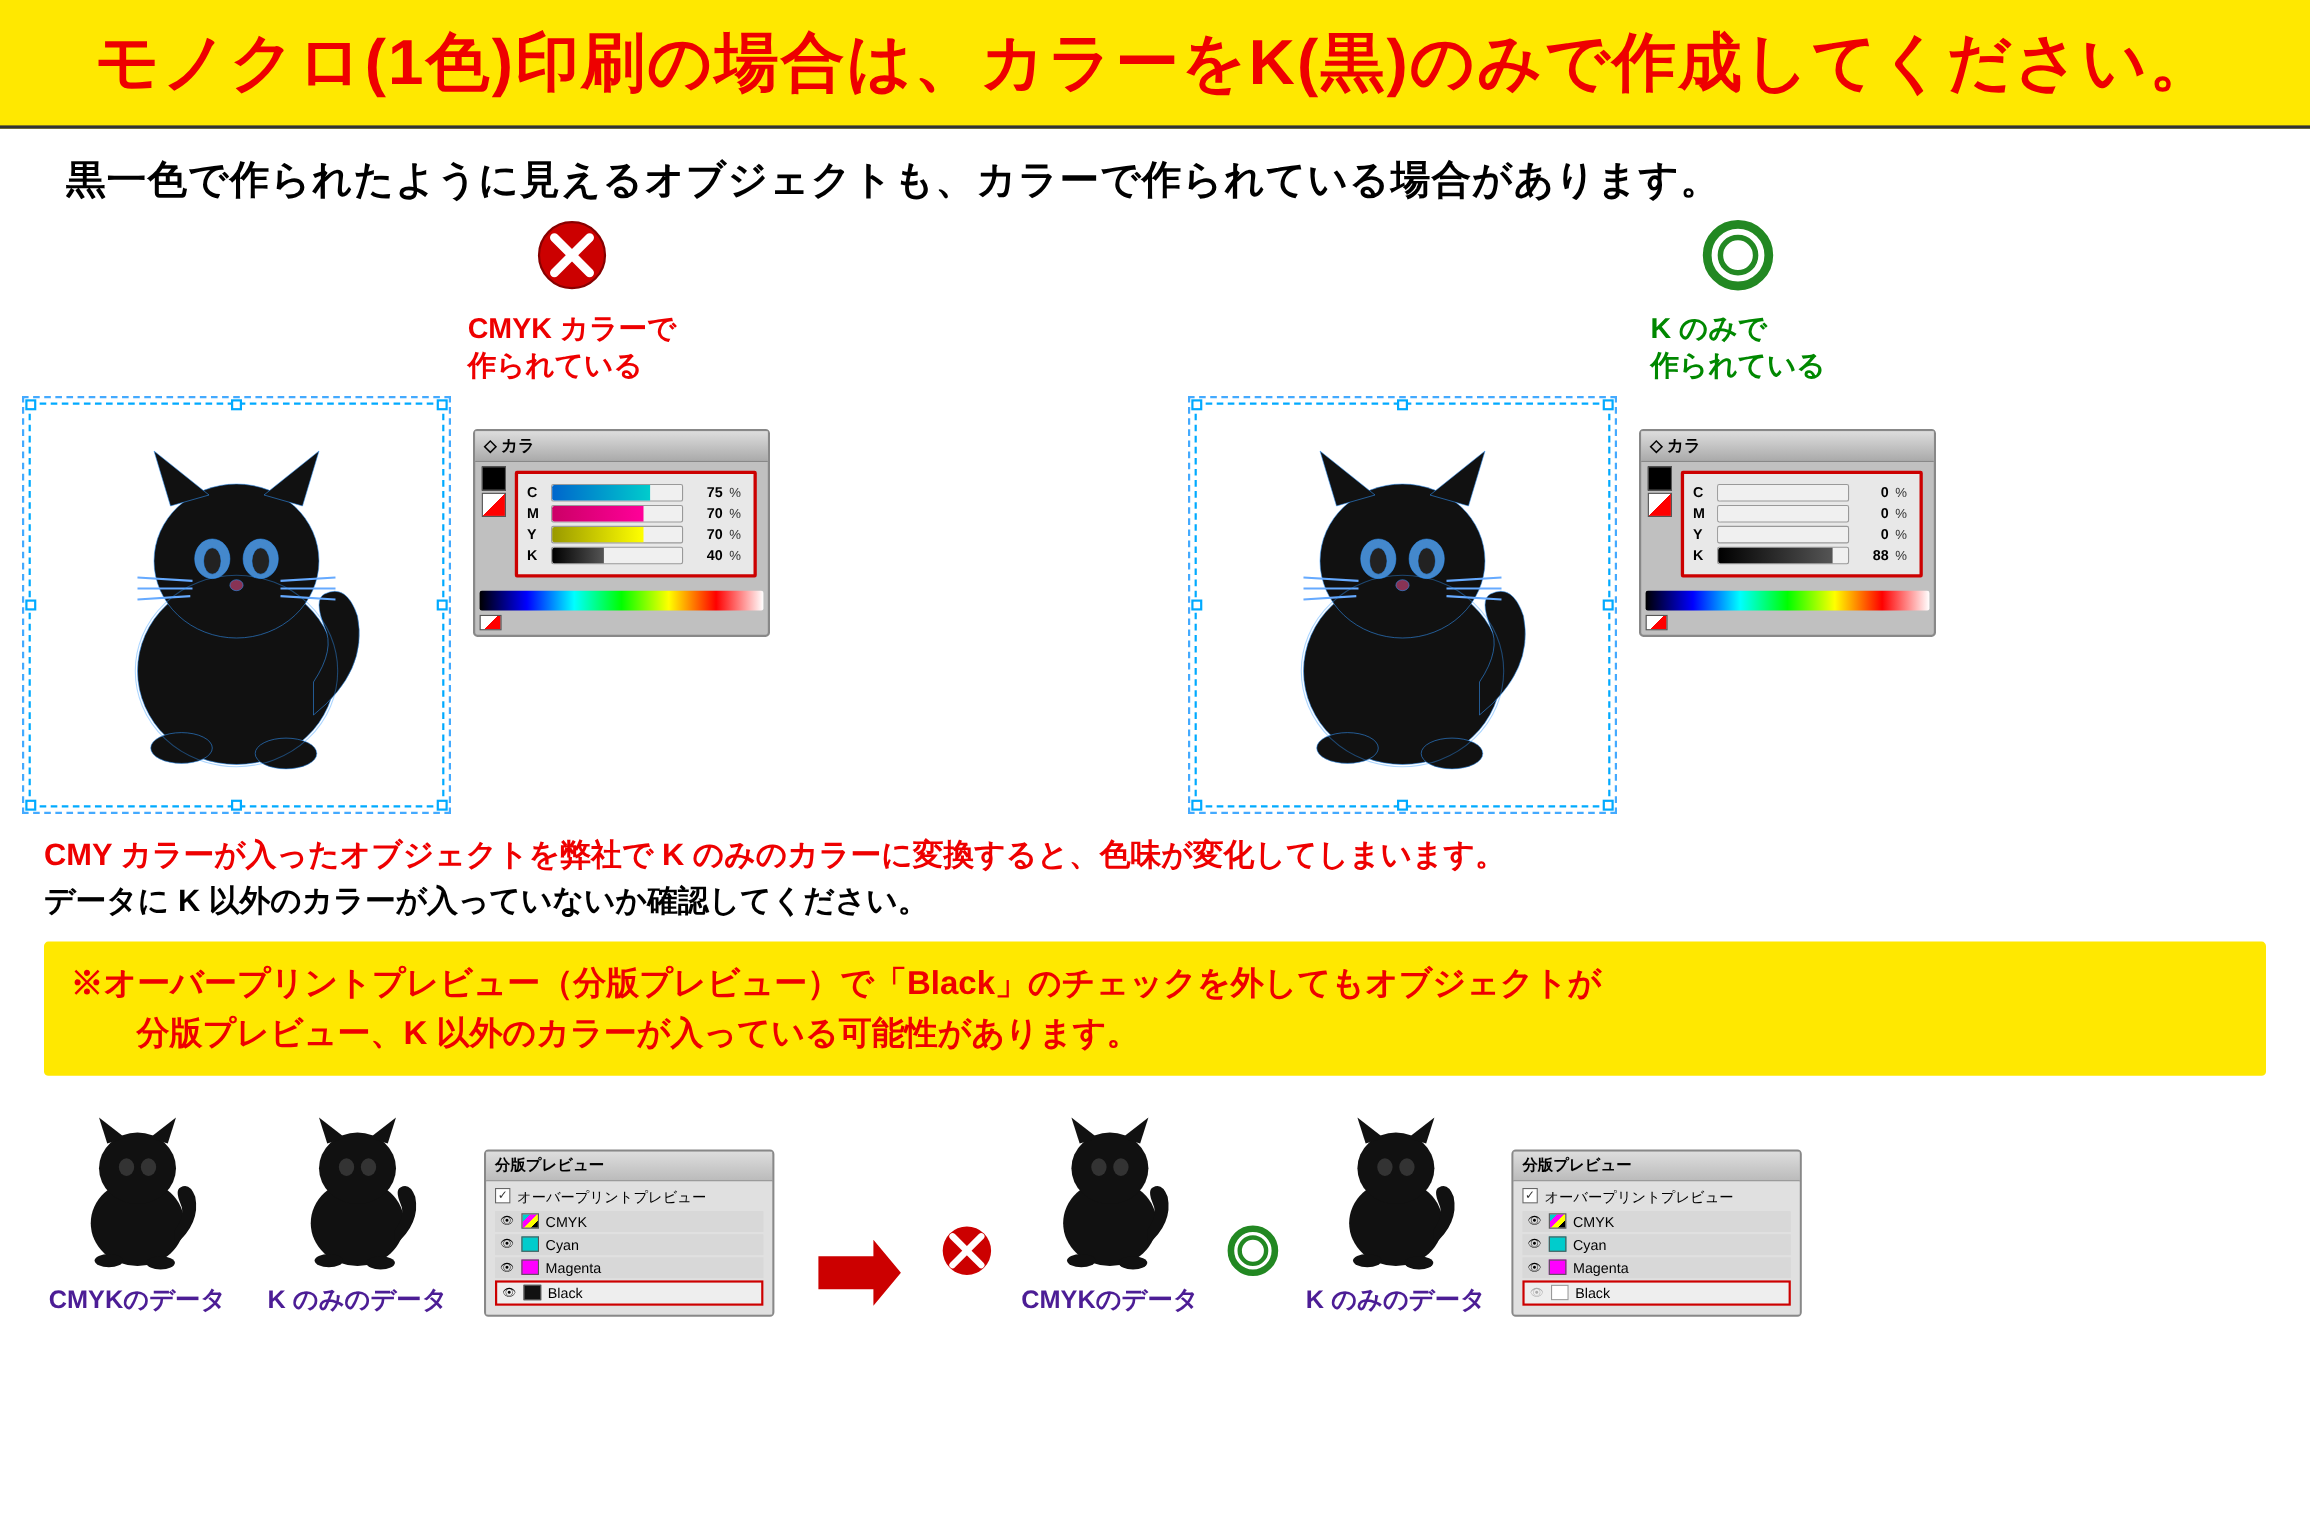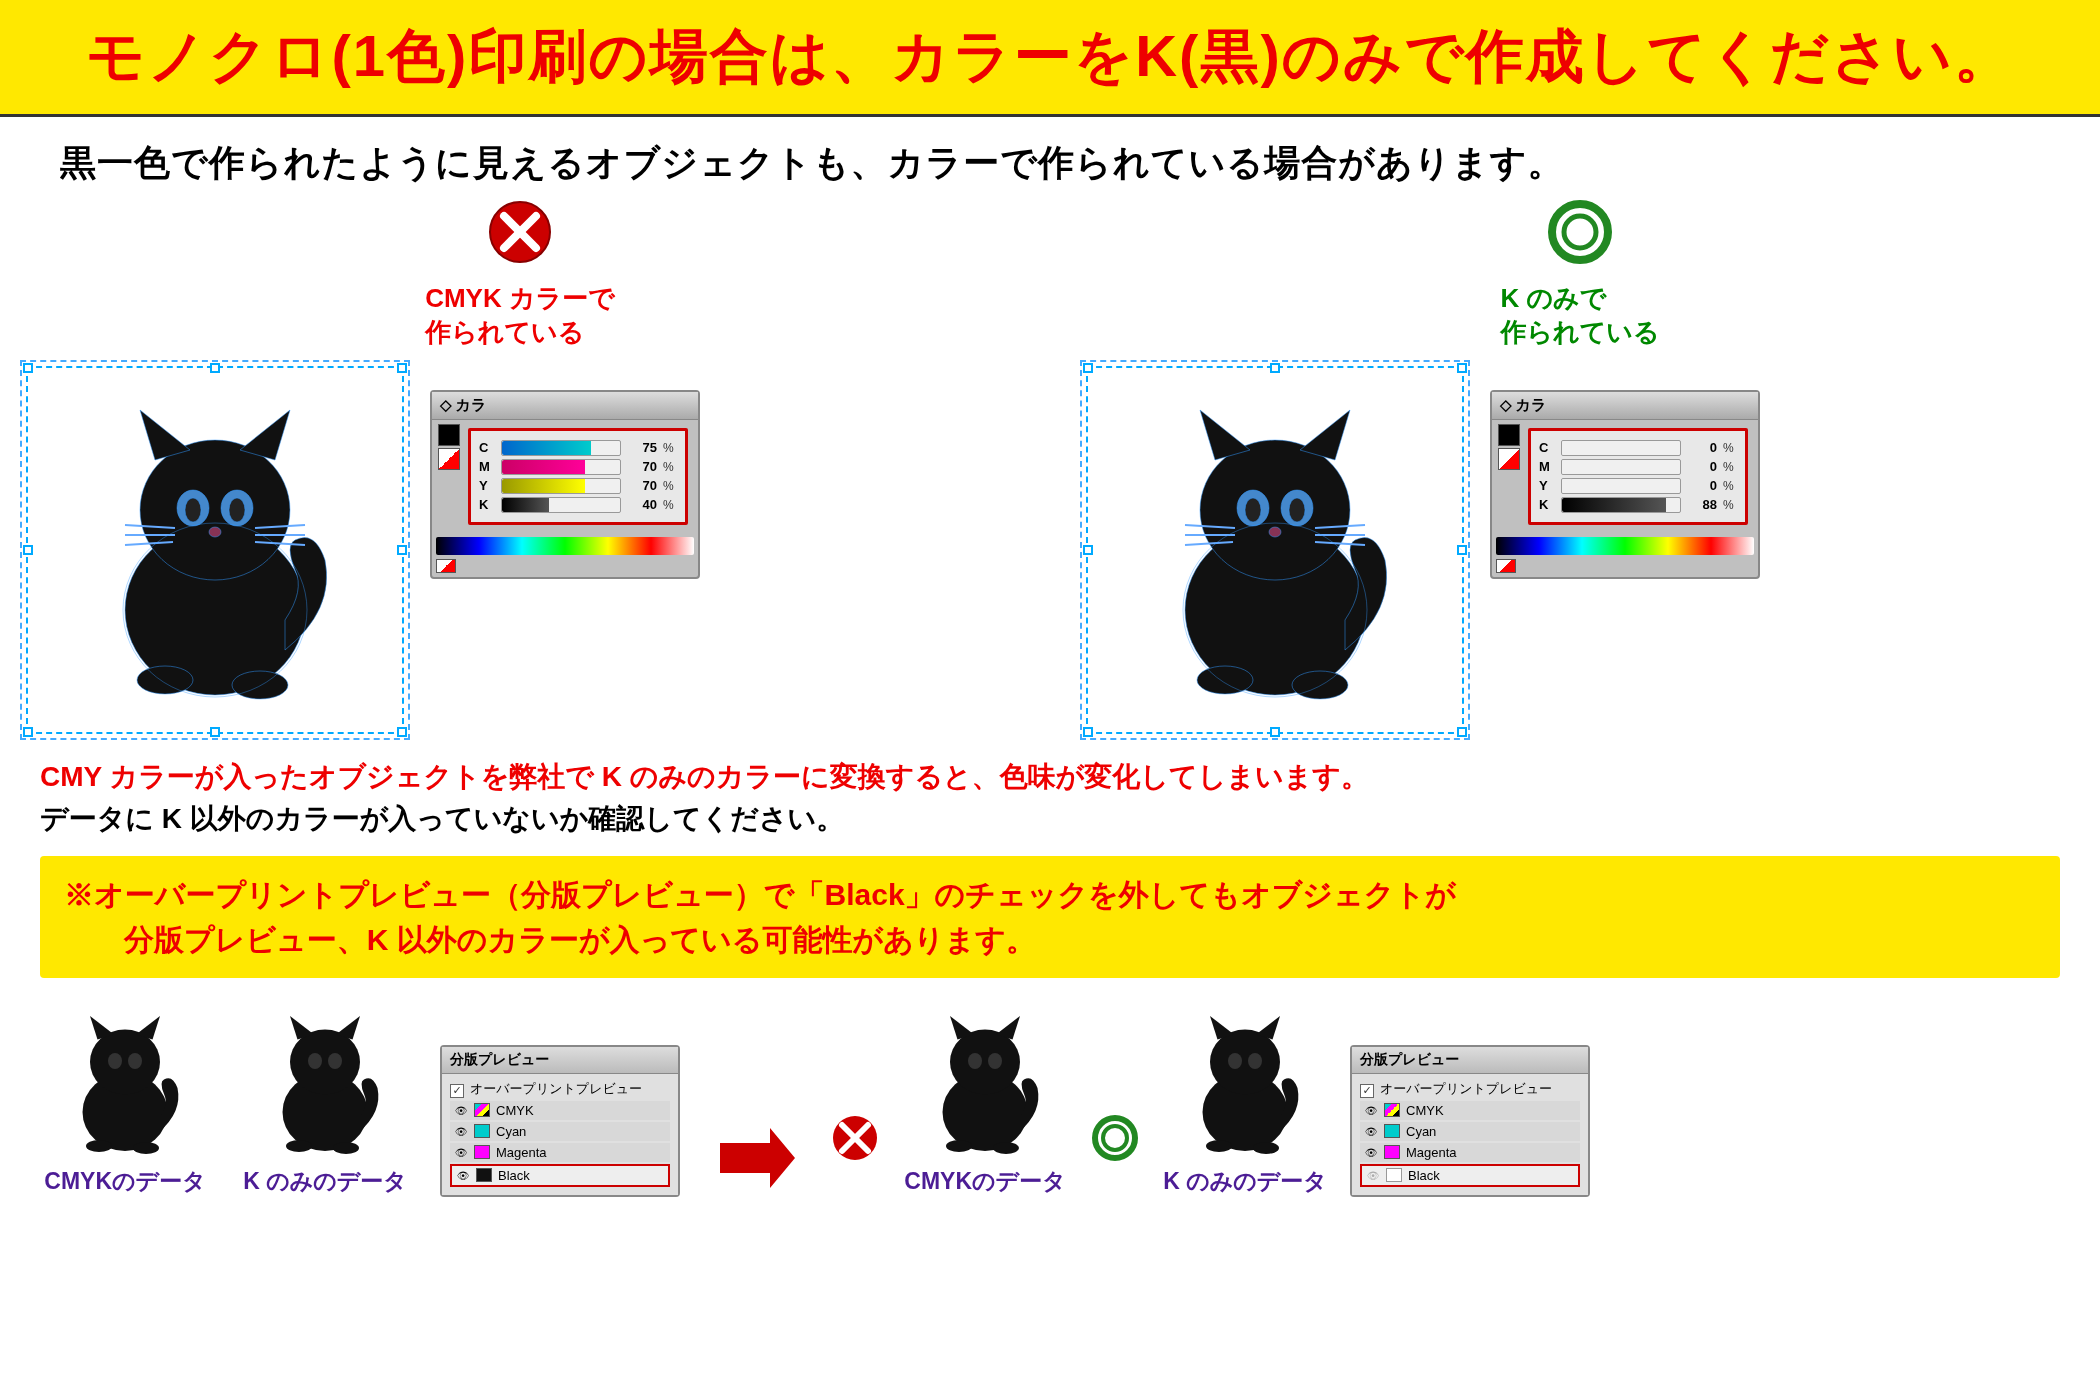--- a/index.html
+++ b/index.html
@@ -221,41 +221,41 @@
     }
     .cat-small-label {
       font-size: 23px;
       font-weight: 700;
       color: #4c1d95;
       text-align: left;
     }
 
     
     .bunban-panel {
-      width: 240px;
+      width: 264px;
       background: #d0d0d0;
       border: 2px solid #888;
       border-radius: 4px;
       padding: 0;
       font-size: 14px;
     }
     .bunban-title {
       background: linear-gradient(to bottom, #ddd, #bbb);
       padding: 4px 8px;
       font-size: 14px;
       font-weight: bold;
       border-bottom: 1px solid #888;
     }
     .bunban-body {
       padding: 6px 8px;
       background: #e0e0e0;
     }
     .bunban-check-row {
       display: flex;
-      align-items: flex-end;
+      align-items: flex-start;
       gap: 6px;
       margin-bottom: 3px;
       font-size: 13px;
     }
     .bunban-check-box {
       width: 14px;
       height: 14px;
       border: 1px solid #666;
       background: #fff;
       display: flex;

